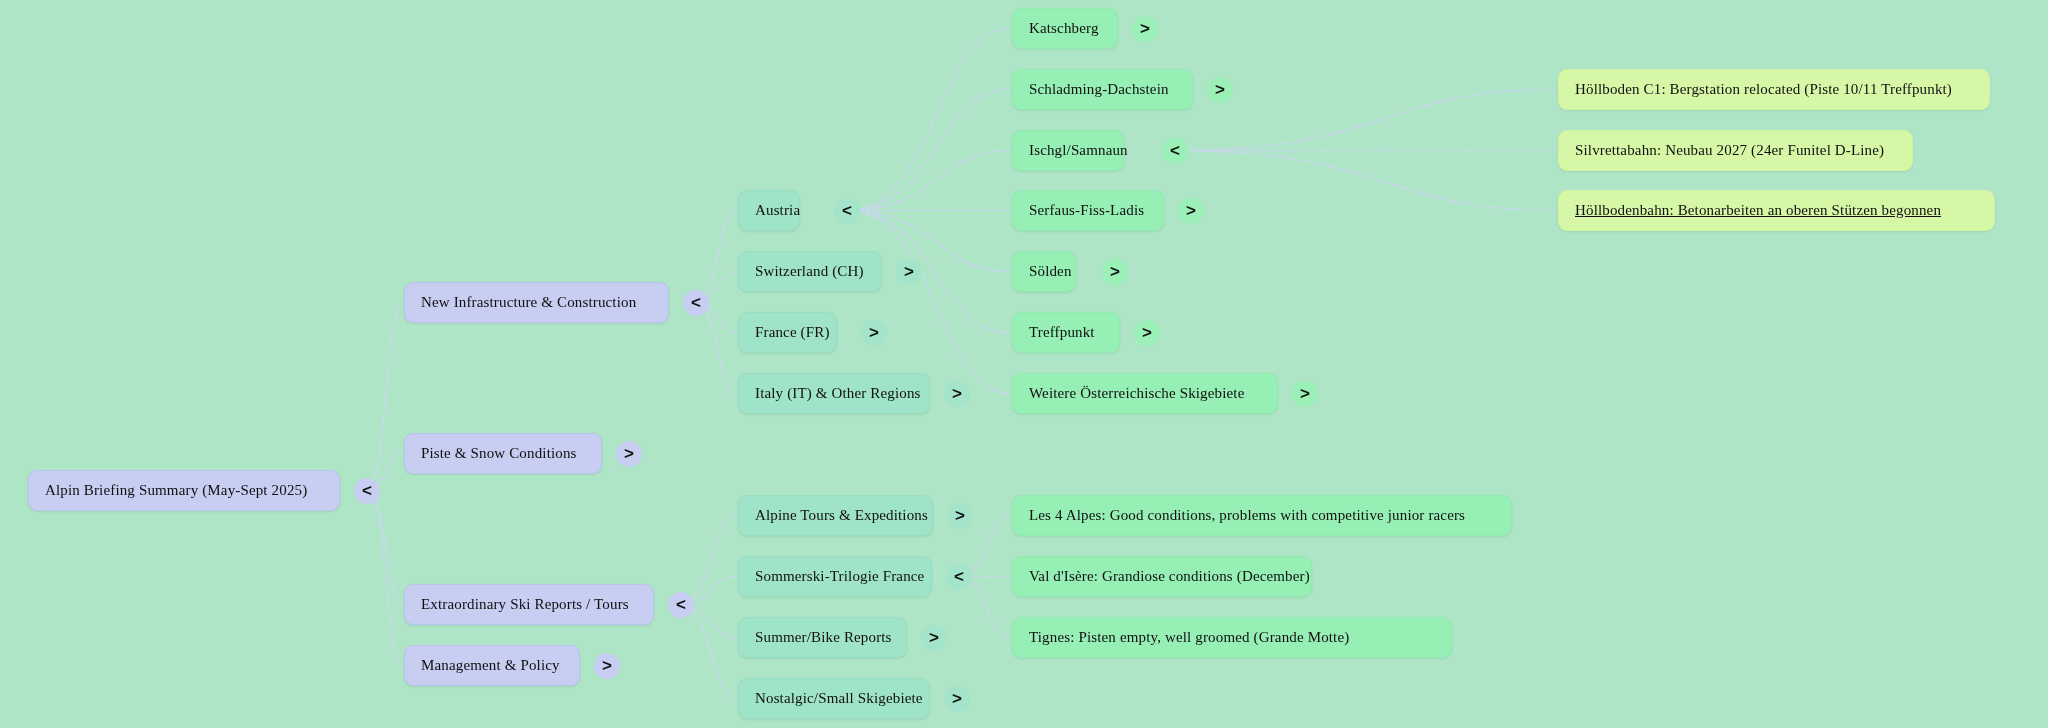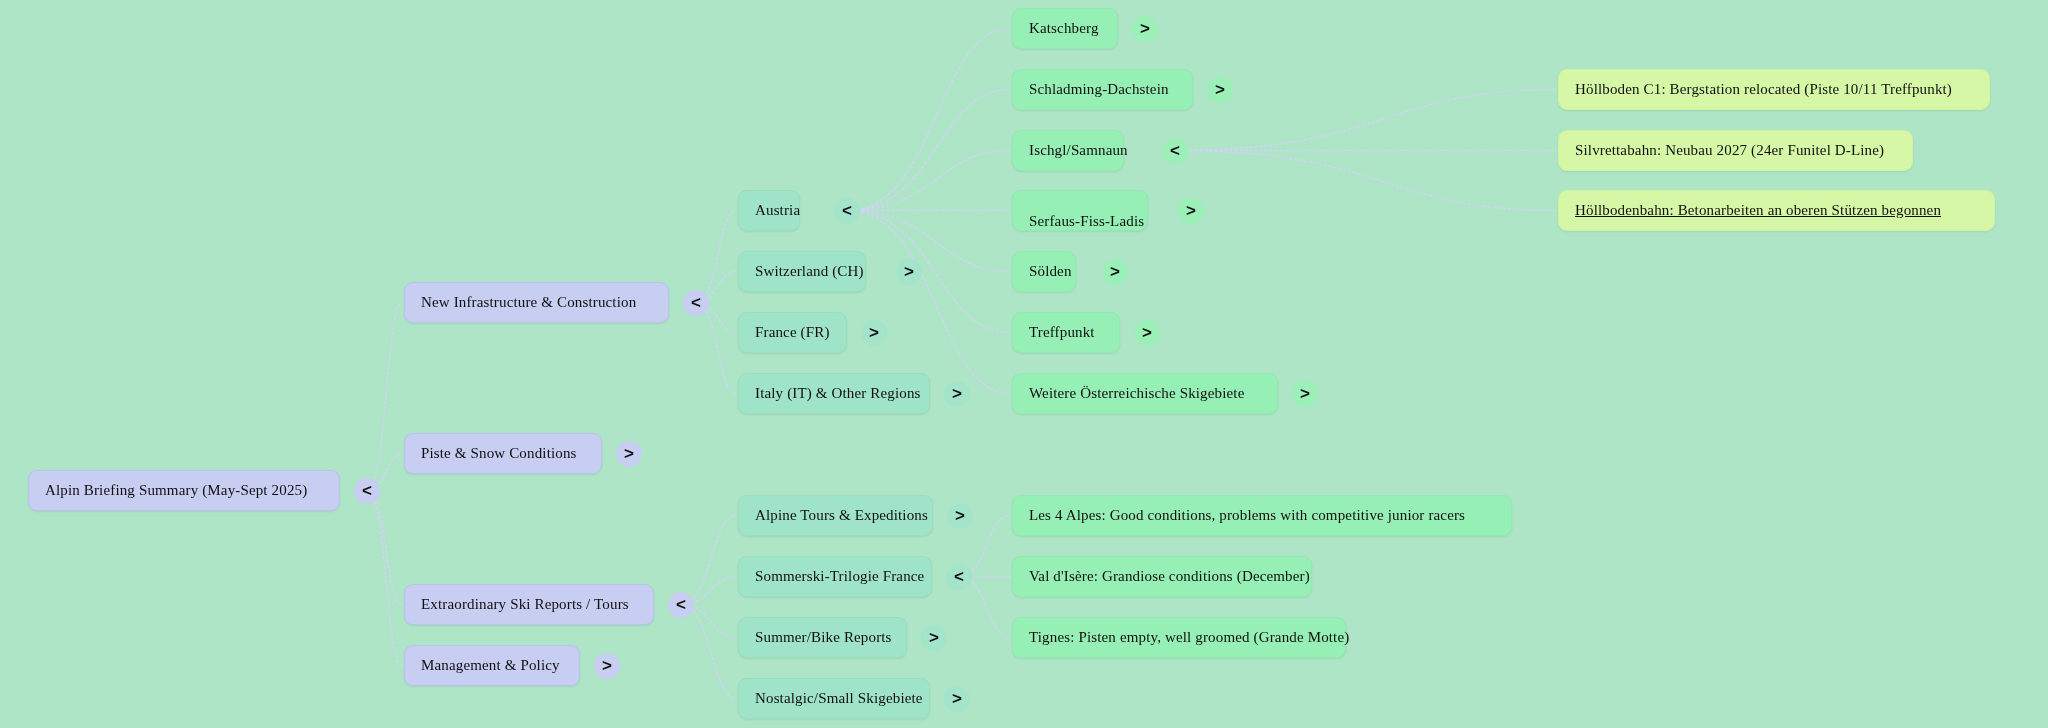--- a/index.html
+++ b/index.html
@@ -129,25 +129,25 @@
       </div>
       <div class="toggle tg-lvl-1" style="left: 668px; top: 604.5px;">&lt;</div>
       <div class="node node-lvl-1" style="left: 404px; top: 645px; width: 176px;">
         <span>Management &amp; Policy</span>
       </div>
       <div class="toggle tg-lvl-1" style="left: 594px; top: 665.5px;">&gt;</div>
       <div class="node node-lvl-2" style="left: 738px; top: 190px; width: 62px;">
         <span>Austria</span>
       </div>
       <div class="toggle tg-lvl-2" style="left: 834px; top: 210.5px;">&lt;</div>
-      <div class="node node-lvl-2" style="left: 738px; top: 251px; width: 128px; text-align: right;">
+      <div class="node node-lvl-2" style="left: 738px; top: 251px; width: 144px; text-align: right;">
         <span>Switzerland (CH)</span>
       </div>
       <div class="toggle tg-lvl-2" style="left: 896px; top: 271.5px;">&gt;</div>
-      <div class="node node-lvl-2" style="left: 738px; top: 312px; width: 109px;">
+      <div class="node node-lvl-2" style="left: 738px; top: 312px; width: 99px;">
         <span>France (FR)</span>
       </div>
       <div class="toggle tg-lvl-2" style="left: 861px; top: 332.5px;">&gt;</div>
       <div class="node node-lvl-2" style="left: 738px; top: 373px; width: 192px;">
         <span>Italy (IT) &amp; Other Regions</span>
       </div>
       <div class="toggle tg-lvl-2" style="left: 944px; top: 393.5px;">&gt;</div>
       <div class="node node-lvl-2" style="left: 738px; top: 495px; width: 195px;">
         <span>Alpine Tours &amp; Expeditions</span>
       </div>
@@ -169,21 +169,21 @@
       </div>
       <div class="toggle tg-lvl-3" style="left: 1132px; top: 28.5px;">&gt;</div>
       <div class="node node-lvl-3" style="left: 1012px; top: 69px; width: 181px;">
         <span>Schladming-Dachstein</span>
       </div>
       <div class="toggle tg-lvl-3" style="left: 1207px; top: 89.5px;">&gt;</div>
       <div class="node node-lvl-3" style="left: 1012px; top: 130px; width: 112px;">
         <span>Ischgl/Samnaun</span>
       </div>
       <div class="toggle tg-lvl-3" style="left: 1162px; top: 150.5px;">&lt;</div>
-      <div class="node node-lvl-3" style="left: 1012px; top: 190px; width: 136px; align-items: flex-end;">
+      <div class="node node-lvl-3" style="left: 1012px; top: 190px; width: 152px;">
         <span>Serfaus-Fiss-Ladis</span>
       </div>
       <div class="toggle tg-lvl-3" style="left: 1178px; top: 210.5px;">&gt;</div>
       <div class="node node-lvl-3" style="left: 1012px; top: 251px; width: 64px;">
         <span>Sölden</span>
       </div>
       <div class="toggle tg-lvl-3" style="left: 1102px; top: 271.5px;">&gt;</div>
       <div class="node node-lvl-3" style="left: 1012px; top: 312px; width: 108px;">
         <span>Treffpunkt</span>
       </div>
@@ -191,21 +191,21 @@
       <div class="node node-lvl-3" style="left: 1012px; top: 373px; width: 266px;">
         <span>Weitere Österreichische Skigebiete</span>
       </div>
       <div class="toggle tg-lvl-3" style="left: 1292px; top: 393.5px;">&gt;</div>
       <div class="node node-lvl-3" style="left: 1012px; top: 495px; width: 500px;">
         <span>Les 4 Alpes: Good conditions, problems with competitive junior racers</span>
       </div>
       <div class="node node-lvl-3" style="left: 1012px; top: 556px; width: 300px;">
         <span>Val d'Isère: Grandiose conditions (December)</span>
       </div>
-      <div class="node node-lvl-3" style="left: 1012px; top: 617px; width: 334px;">
+      <div class="node node-lvl-3" style="left: 1012px; top: 617px; width: 440px;">
         <span>Tignes: Pisten empty, well groomed (Grande Motte)</span>
       </div>
       <div class="node node-lvl-4" style="left: 1558px; top: 69px; width: 432px;">
         <span>Höllboden C1: Bergstation relocated (Piste 10/11 Treffpunkt)</span>
       </div>
       <div class="node node-lvl-4" style="left: 1558px; top: 130px; width: 355px;">
         <span>Silvrettabahn: Neubau 2027 (24er Funitel D-Line)</span>
       </div>
       <div class="node node-lvl-4" style="left: 1558px; top: 190px; width: 437px; text-decoration: underline;">
         <span>Höllbodenbahn: Betonarbeiten an oberen Stützen begonnen</span>

